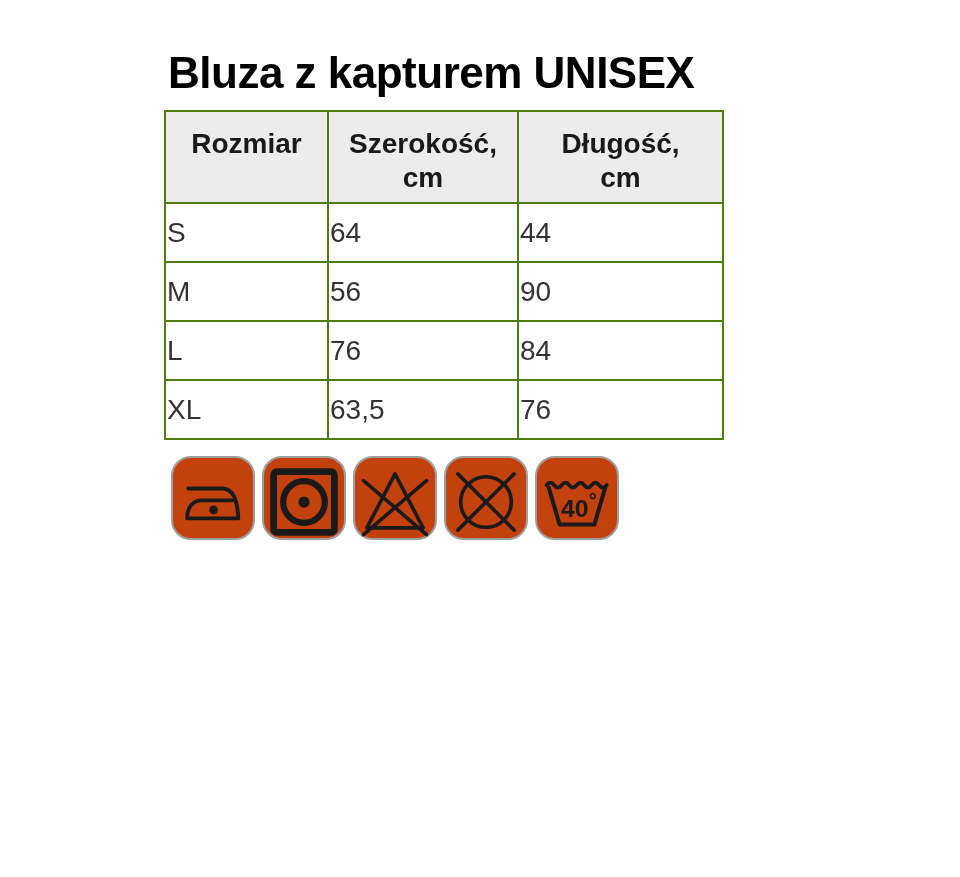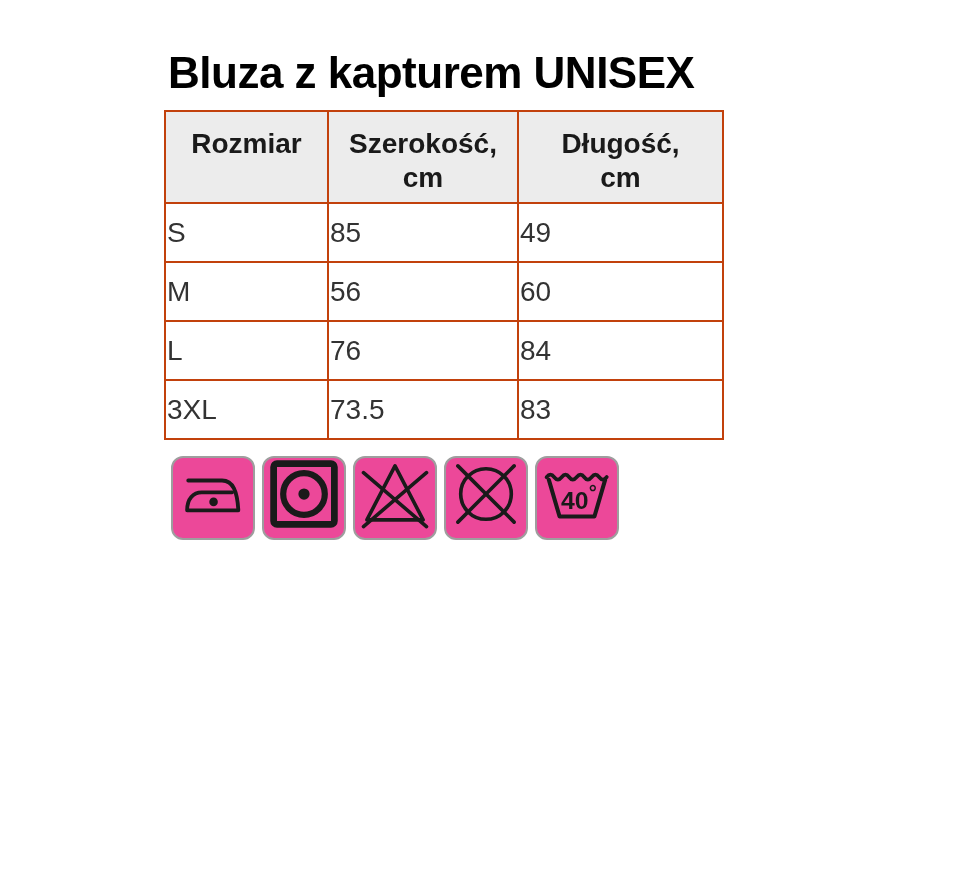--- a/index.html
+++ b/index.html
@@ -29,21 +29,21 @@
     letter-spacing: -0.5px;
     color: #000;
     white-space: nowrap;
   }
   table.size-table {
     border-collapse: collapse;
     table-layout: fixed;
   }
   table.size-table th,
   table.size-table td {
-    border: 2px solid #c2410c;
+    border: 2px solid #4d7c0f;
     box-sizing: border-box;
   }
   table.size-table th {
     background: #ececec;
     font-weight: 700;
     font-size: 28px;
     line-height: 34px;
     vertical-align: top;
     padding-top: 15px;
     height: 92px;
@@ -64,24 +64,24 @@
 
   .care-row {
     display: flex;
     gap: 7px;
     margin: 16px 0 0 7px;
   }
   .care-box {
     width: 80px;
     height: 80px;
     border: 2px solid #9e9e9e;
-    border-radius: 12px;
-    background: #ec4899;
+    border-radius: 20px;
+    background: #c2410c;
     display: flex;
-    align-items: flex-start;
+    align-items: flex-end;
     justify-content: center;
     box-sizing: content-box;
   }
   .care-box svg {
     display: block;
   }
   .stroke {
     fill: none;
     stroke: #1a1a1a;
     stroke-linecap: round;
@@ -112,37 +112,37 @@
           <th>Rozmiar</th>
           <th>Szerokość,
 cm</th>
           <th>Długość,
 cm</th>
         </tr>
       </thead>
       <tbody>
         <tr>
           <td>S</td>
-          <td>85</td>
-          <td>49</td>
+          <td>64</td>
+          <td>44</td>
         </tr>
         <tr>
           <td>M</td>
           <td>56</td>
-          <td>60</td>
+          <td>90</td>
         </tr>
         <tr>
           <td>L</td>
           <td>76</td>
           <td>84</td>
         </tr>
         <tr>
-          <td>3XL</td>
-          <td>73.5</td>
-          <td>83</td>
+          <td>XL</td>
+          <td>63,5</td>
+          <td>76</td>
         </tr>
       </tbody>
     </table>
 
     <div class="care-row">
 
       <div class="care-box">
         <svg width="72" height="72" viewBox="0 0 64 64" aria-hidden="true">
           <path class="stroke" stroke-width="3.4" d="M10 20 H40 C50 20 53.5 30 54.5 46"></path>
           <path class="stroke" stroke-width="3.4" d="M54.5 46.5 H9 C9 36 14.5 30.5 22 30.5 H49"></path>

